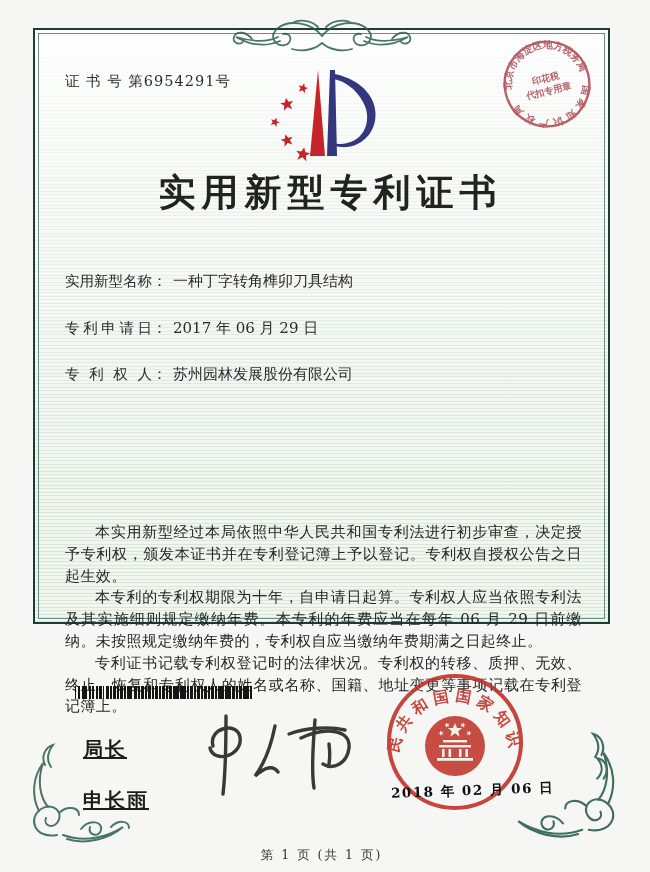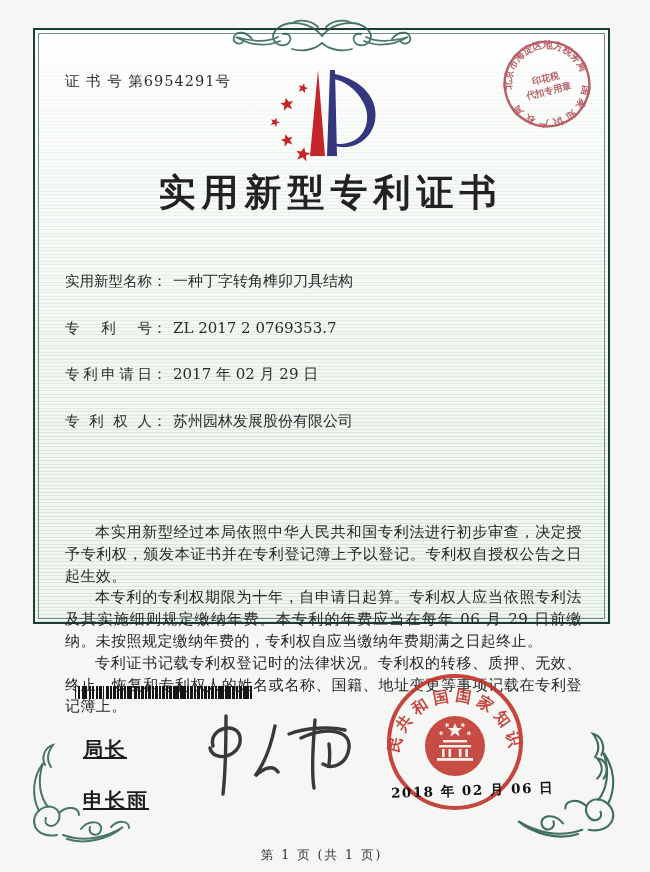--- a/index.html
+++ b/index.html
@@ -115,24 +115,21 @@
       <text x="50" y="61" font-size="10" fill="#a83e48" font-weight="bold" text-anchor="middle">代扣专用章</text>
     </svg>
 
     <div class="abs title">实用新型专利证书</div>
 
     <div class="abs fields">
       <div class="field-row">
         <span class="field-label">实用新型名称</span><span class="field-colon">：</span><span>一种丁字转角榫卯刀具结构</span>
       </div>
       <div class="field-row">
-        <span class="field-label">专利号</span><span class="field-colon">：</span><span>ZL 2017 2 0769353.7</span>
-      </div>
-      <div class="field-row">
-        <span class="field-label">专利申请日</span><span class="field-colon">：</span><span>2017 年 02 月 29 日</span>
+        <span class="field-label">专利申请日</span><span class="field-colon">：</span><span>2017 年 06 月 29 日</span>
       </div>
       <div class="field-row">
         <span class="field-label">专利权人</span><span class="field-colon">：</span><span>苏州园林发展股份有限公司</span>
       </div>
     </div>
 
     <div class="abs paragraphs">
       <p>本实用新型经过本局依照中华人民共和国专利法进行初步审查，决定授予专利权，颁发本证书并在专利登记簿上予以登记。专利权自授权公告之日起生效。</p>
       <p>本专利的专利权期限为十年，自申请日起算。专利权人应当依照专利法及其实施细则规定缴纳年费。本专利的年费应当在每年 06 月 29 日前缴纳。未按照规定缴纳年费的，专利权自应当缴纳年费期满之日起终止。</p>
       <p>专利证书记载专利权登记时的法律状况。专利权的转移、质押、无效、终止、恢复和专利权人的姓名或名称、国籍、地址变更等事项记载在专利登记簿上。</p>

